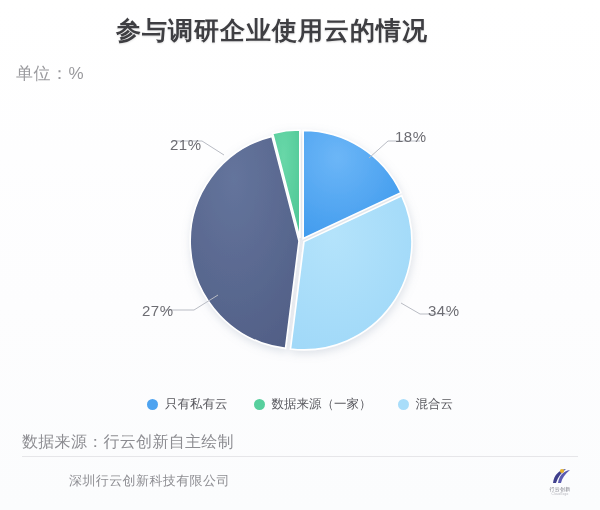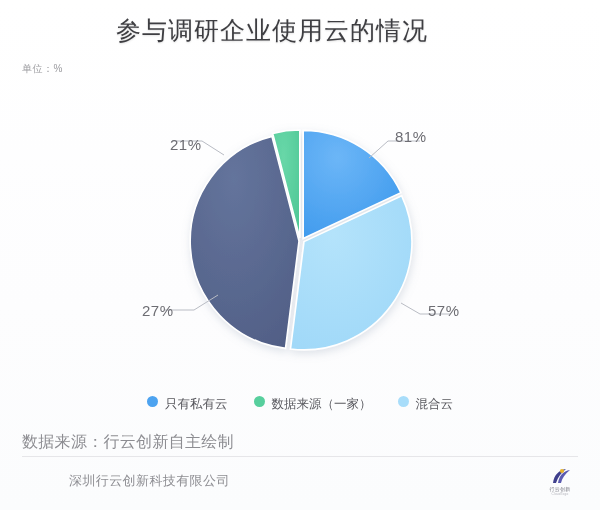--- a/index.html
+++ b/index.html
@@ -21,30 +21,30 @@
   }
 
   
   .chart-title {
     position: absolute;
     top: 14px;
     left: 0;
     width: 544px;
     text-align: center;
     font-size: 25px;
-    font-weight: normal;
+    font-weight: bold;
     color: #3e3e42;
     letter-spacing: 1px;
     text-shadow: 0 1px 2px rgba(0,0,0,0.12);
   }
   .unit-label {
     position: absolute;
     top: 62px;
-    left: 22px;
-    font-size: 10px;
+    left: 16px;
+    font-size: 17px;
     color: #9a9a9e;
     letter-spacing: 0.5px;
   }
 
   
   .pie-wrap {
     position: absolute;
     left: 120px;
     top: 105px;
     width: 370px;
@@ -71,20 +71,21 @@
     left: 0;
     top: 396px;
     width: 600px;
     display: flex;
     justify-content: center;
     align-items: center;
     gap: 26px;
   }
   .legend-item {
     display: flex;
+    align-items: center;
     gap: 7px;
   }
   .legend-dot {
     width: 11px;
     height: 11px;
     border-radius: 50%;
     flex: none;
   }
   .legend-label {
     font-size: 12.5px;
@@ -190,22 +191,22 @@
 
       <g stroke="#b9bcc4" stroke-width="1" fill="none">
         <path d="M 249 53 L 268 36 L 300 36"></path>
         <path d="M 281 198 L 300 209 L 330 209"></path>
         <path d="M 98 190 L 74 205 L 44 205"></path>
         <path d="M 104 50 L 82 36 L 52 36"></path>
       </g>
     </svg>
   </div>
 
-  <div class="pie-value v-18">81%</div>
-  <div class="pie-value v-34">57%</div>
+  <div class="pie-value v-18">18%</div>
+  <div class="pie-value v-34">34%</div>
   <div class="pie-value v-27">27%</div>
   <div class="pie-value v-21">21%</div>
 
   <div class="legend">
     <div class="legend-item">
       <span class="legend-dot" style="background:#4da3f0"></span>
       <span class="legend-label">只有私有云</span>
     </div>
     <div class="legend-item">
       <span class="legend-dot" style="background:#57cf9d"></span>

